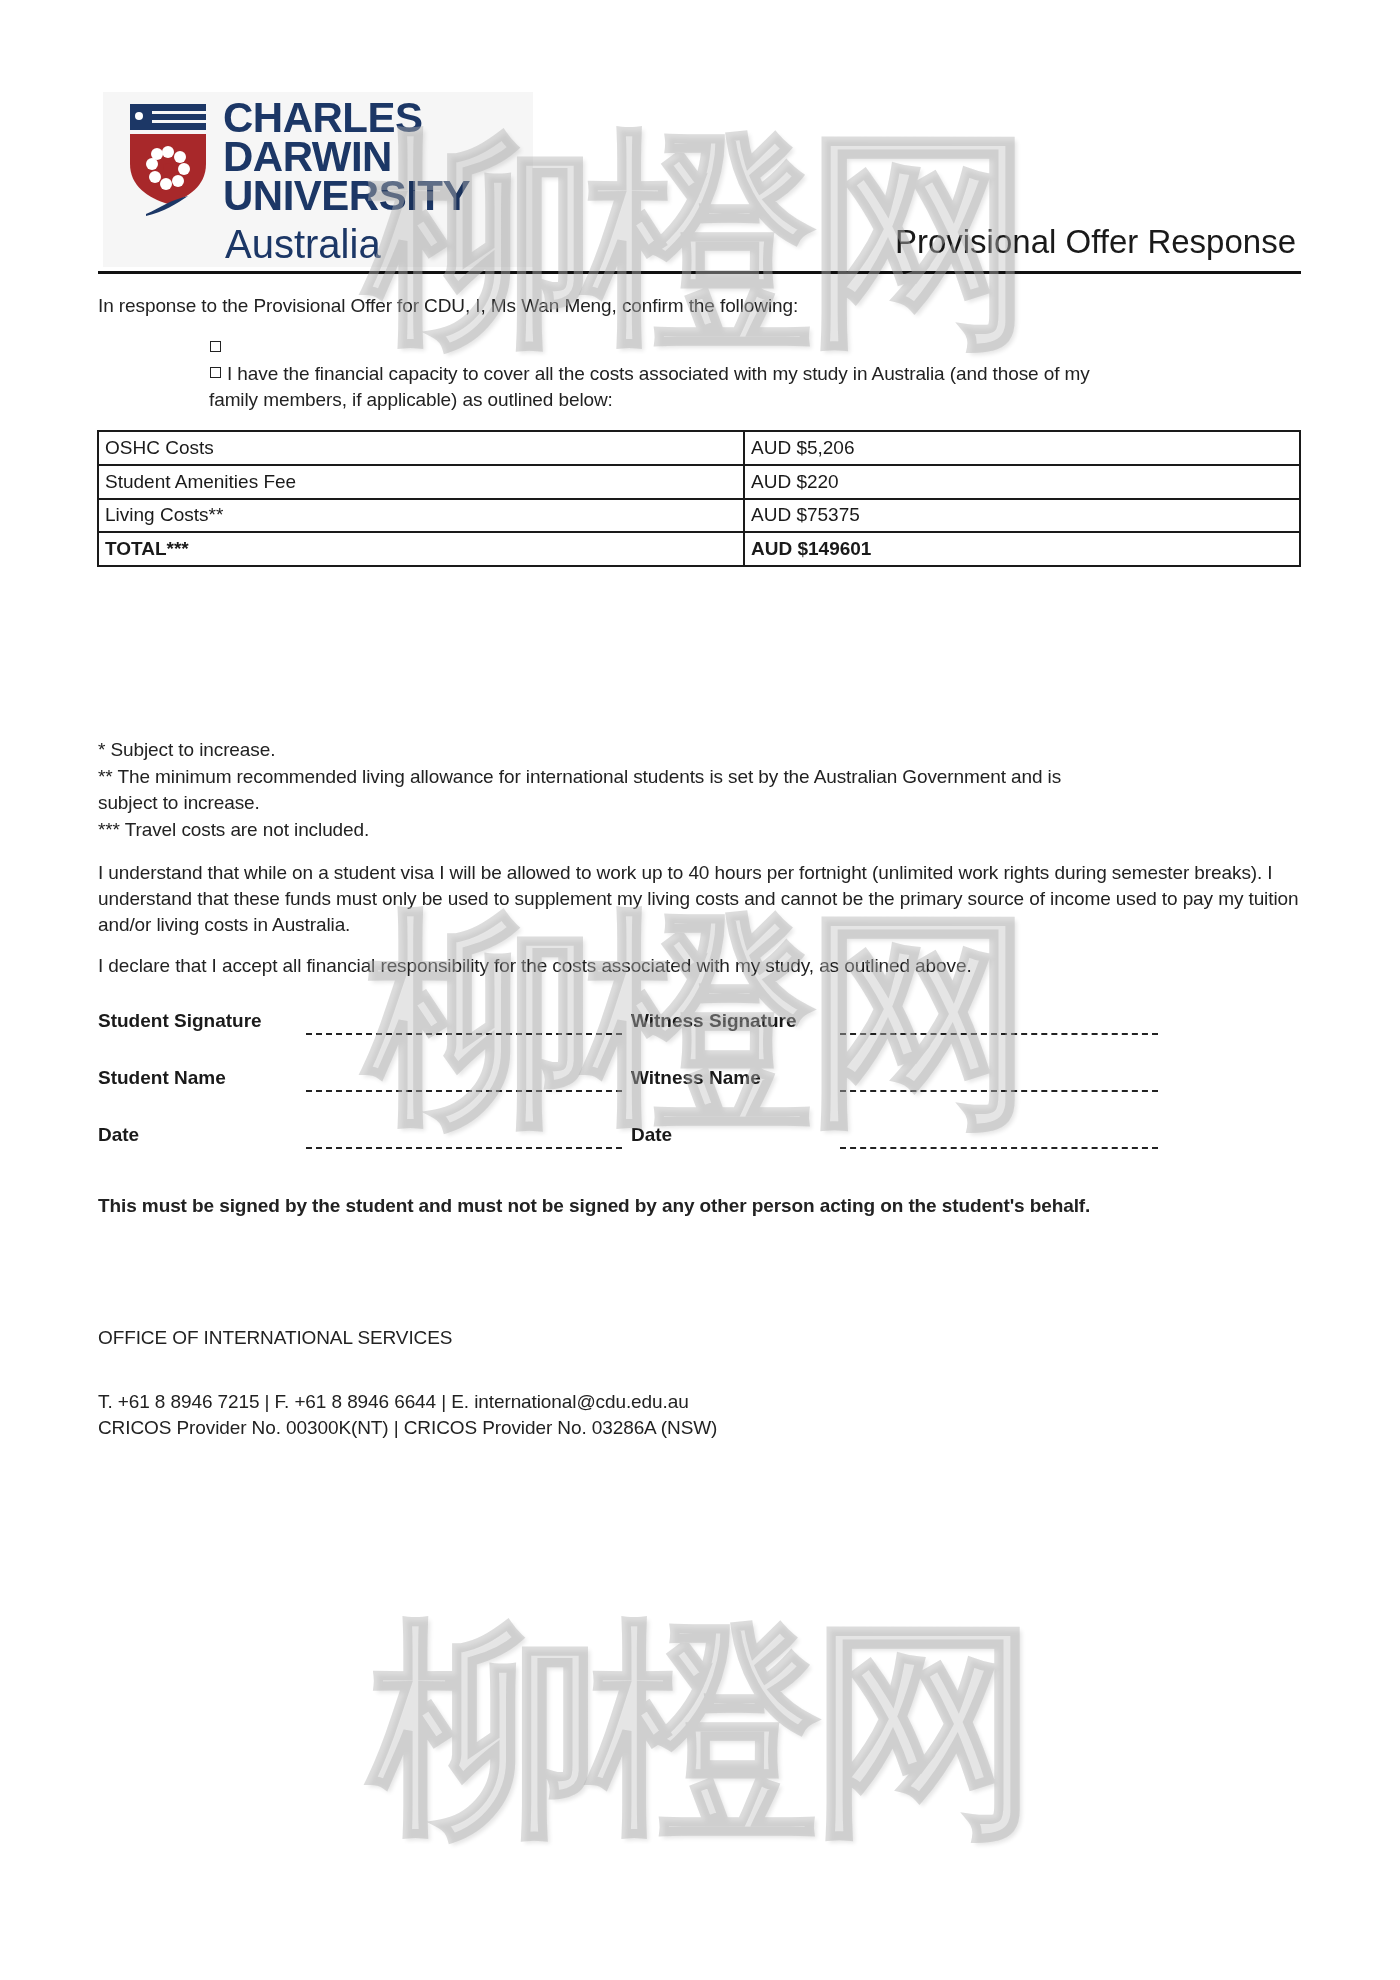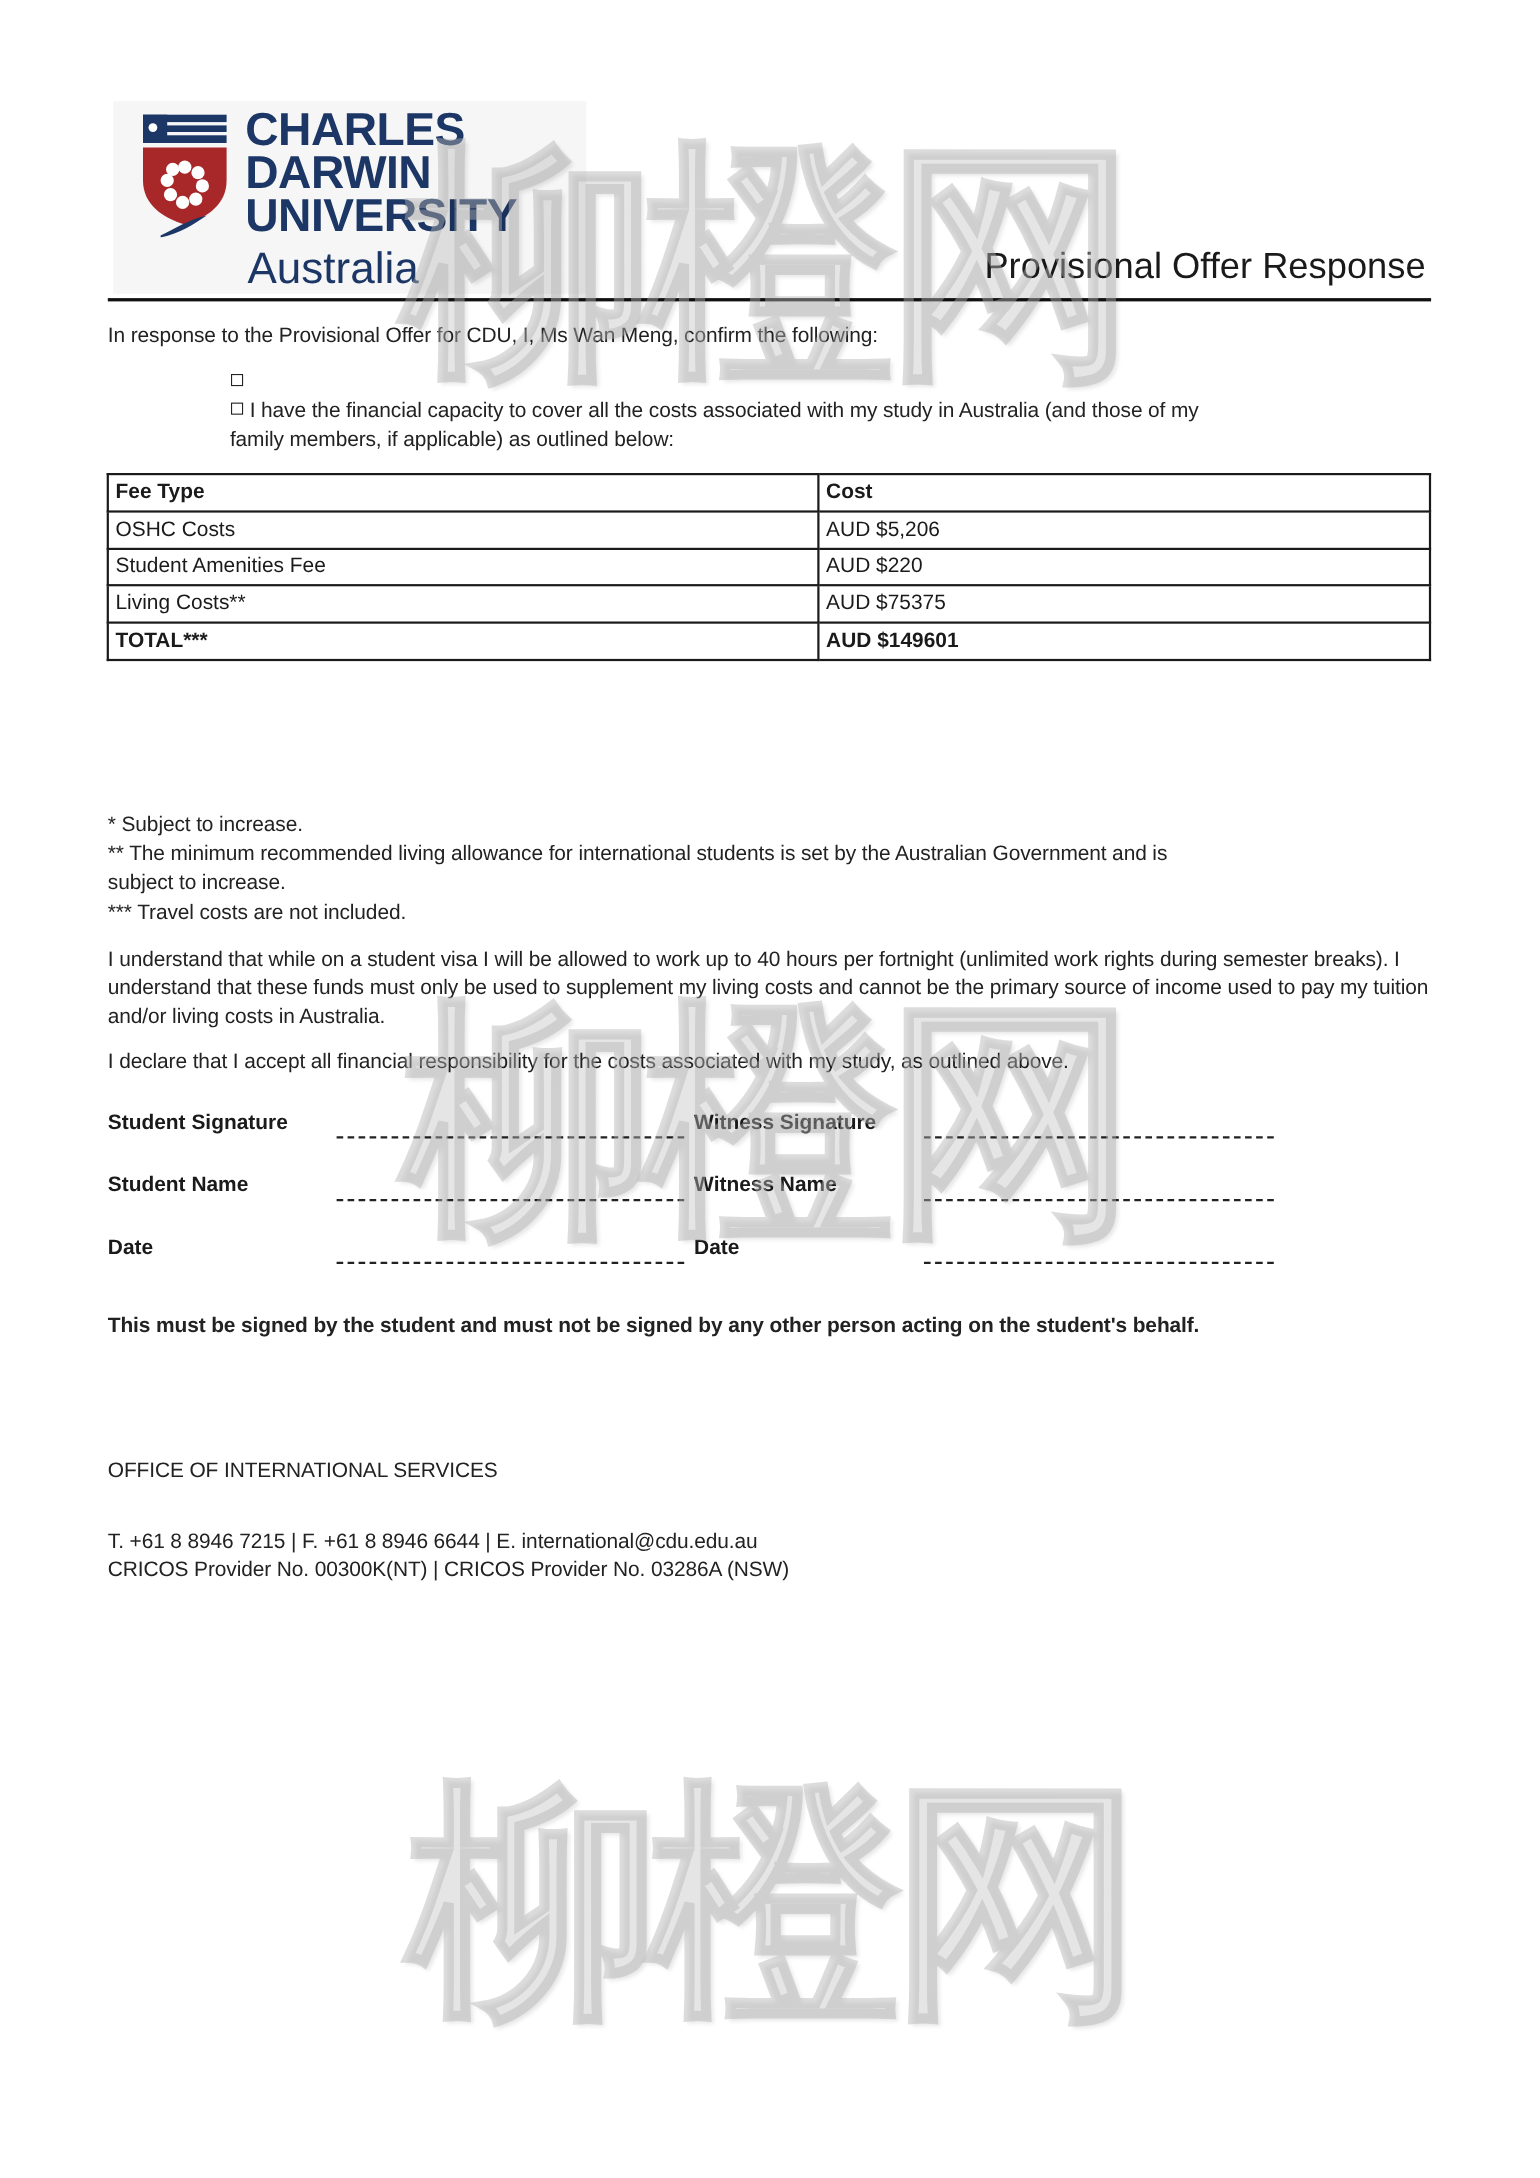--- a/index.html
+++ b/index.html
@@ -95,24 +95,20 @@
 <div class="abs doc-text bullet-1">
   <span class="box"></span>
 </div>
 <div class="abs doc-text bullet-2">
   <span class="box"></span><span>I have the financial capacity to cover all the costs associated with my study in Australia (and those of my</span>
 </div>
 <div class="abs doc-text bullet-2b" style="left:209px">family members, if applicable) as outlined below:</div>
 
 <table class="abs fee-table">
   <tbody>
-      <tr class="hdr">
-    <td class="c1">Fee Type</td>
-    <td>Cost</td>
-  </tr>
   <tr>
     <td class="c1">OSHC Costs</td>
     <td>AUD $5,206</td>
   </tr>
   <tr>
     <td class="c1">Student Amenities Fee</td>
     <td>AUD $220</td>
   </tr>
   <tr>
     <td class="c1">Living Costs**</td>

